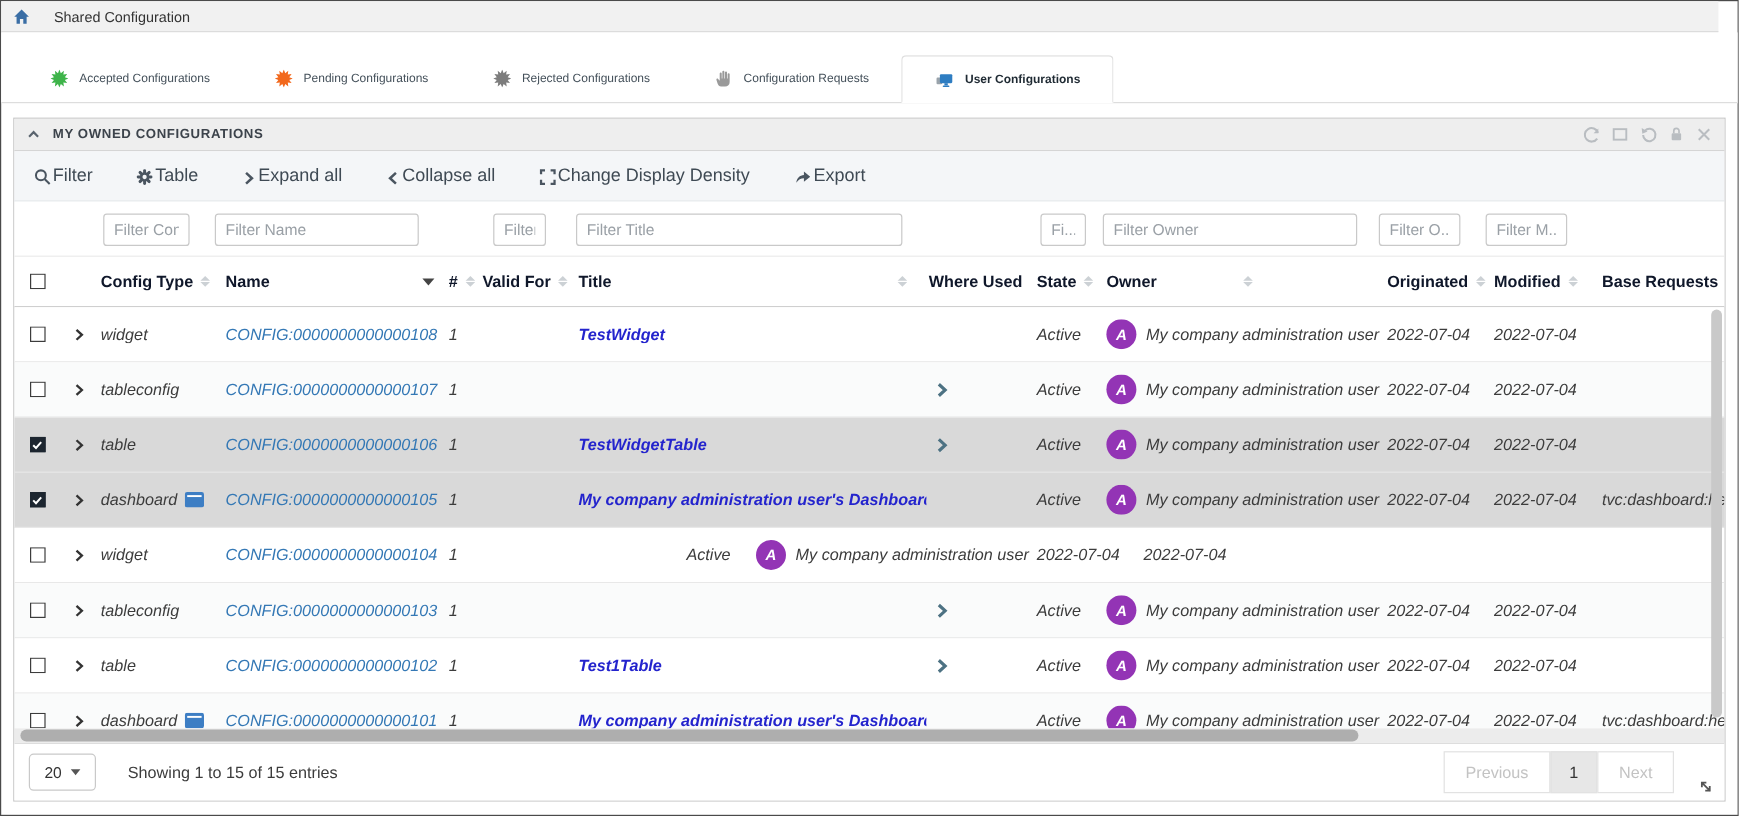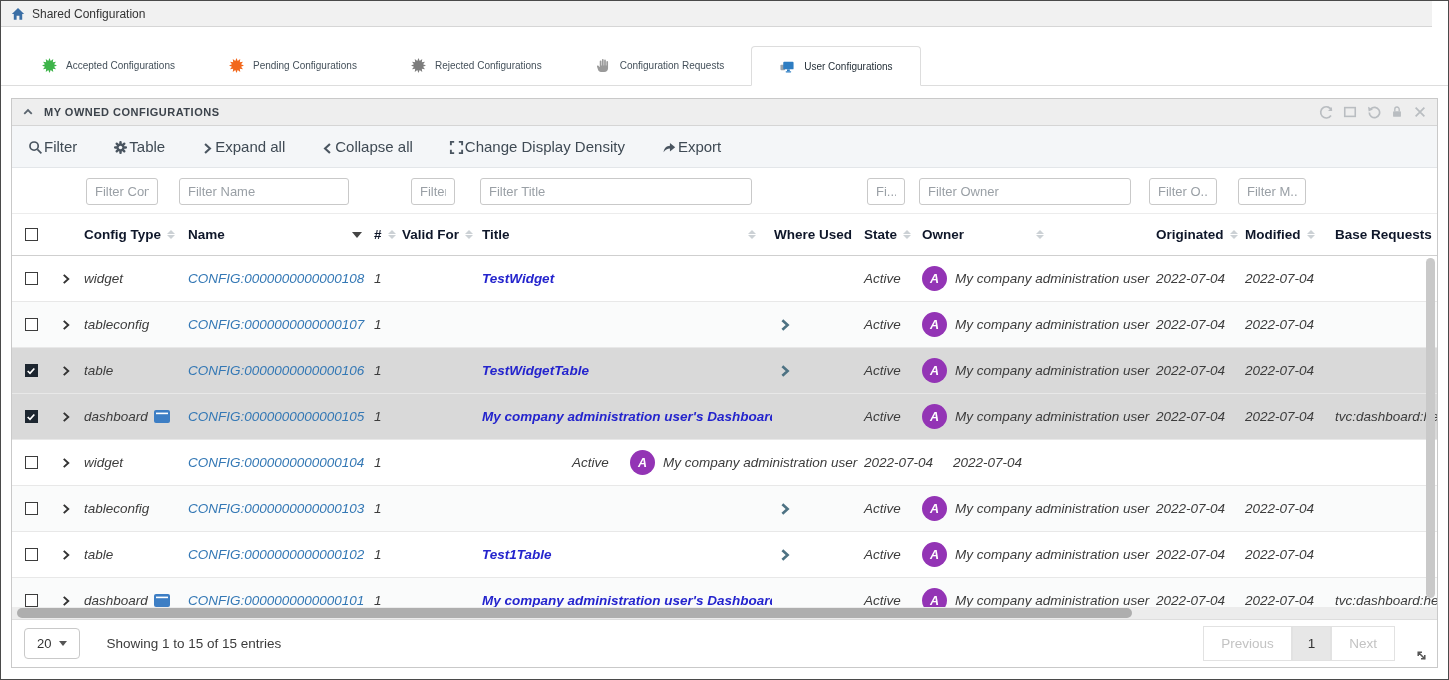--- a/index.html
+++ b/index.html
@@ -3,31 +3,31 @@
 <meta charset="utf-8">
 <style>
   * { margin:0; padding:0; box-sizing:border-box; }
   html,body { width:1449px; height:680px; overflow:hidden; background:#fff;
     font-family:"Liberation Sans","DejaVu Sans",sans-serif; }
   .screen { position:relative; width:1449px; height:680px; background:#fff;
     border:1px solid #4a4a4a; }
 
   
   .topbar { position:absolute; top:0; left:0; right:16px; height:26px; background:#f1f1f1;
-    border-bottom:1px solid #d6d6d6; display:flex; align-items:center; padding-left:10px; gap:7px; }
+    border-bottom:1px solid #d6d6d6; display:flex; align-items:center; padding-left:10px; gap:20px; }
   .topbar .title { font-size:12px; color:#333; }
   .icon { display:inline-flex; align-items:center; justify-content:center; }
 
   
   .tabs { position:absolute; top:26px; left:0; right:0; height:59px; border-bottom:1px solid #ddd;
     display:flex; align-items:flex-end; padding-left:14px; background:#fff; }
   .tab { height:40px; display:flex; align-items:center; gap:9px; padding:0 27px;
     font-size:10px; color:#44505a; cursor:pointer; white-space:nowrap; }
   .tab.active { background:#fff; border:1px solid #ddd; border-bottom:1px solid #fff;
-    border-radius:4px 4px 0 0; margin-bottom:-1px; font-weight:400; color:#1f2a33; }
+    border-radius:4px 4px 0 0; margin-bottom:-1px; font-weight:700; color:#1f2a33; }
 
   
   .panel { position:absolute; left:10px; right:10px; top:97px; bottom:11px;
     border:1px solid #c9c9c9; display:flex; flex-direction:column; background:#fff; }
   .panel-header { height:27px; background:#eeeeee; border-bottom:1px solid #d5d5d5;
     display:flex; align-items:center; padding:0 10px; gap:10px; flex:0 0 auto; }
   .panel-title { font-size:11px; font-weight:700; letter-spacing:.5px; color:#3c434b; }
   .win-icons { margin-left:auto; display:flex; gap:9px; color:#b9bdc1; align-items:center; }
   .win-icons .icon { cursor:pointer; }
 

